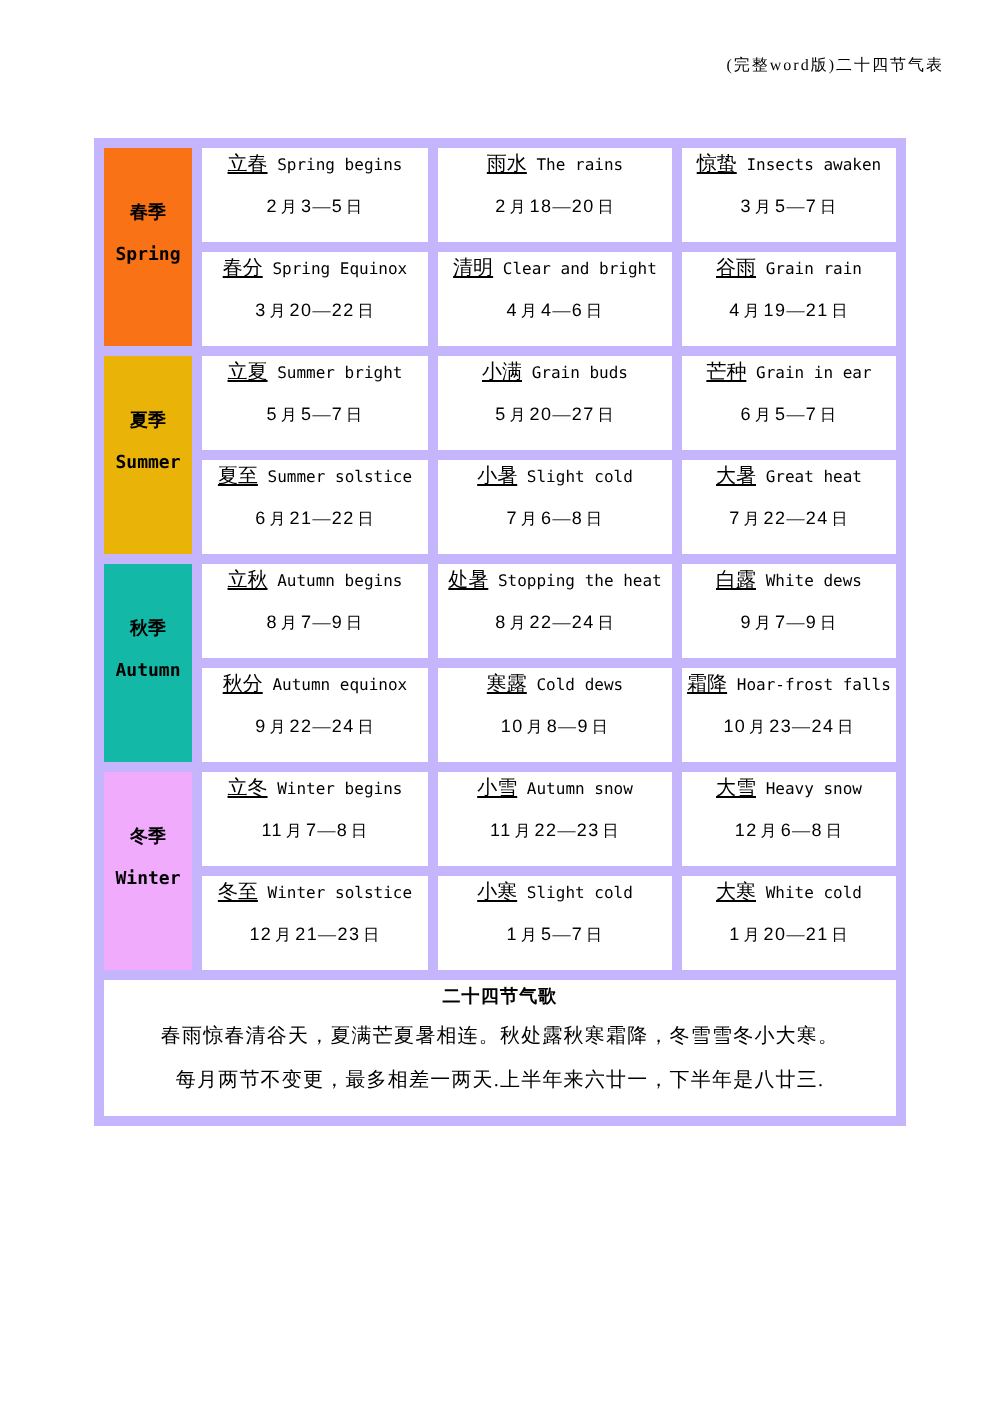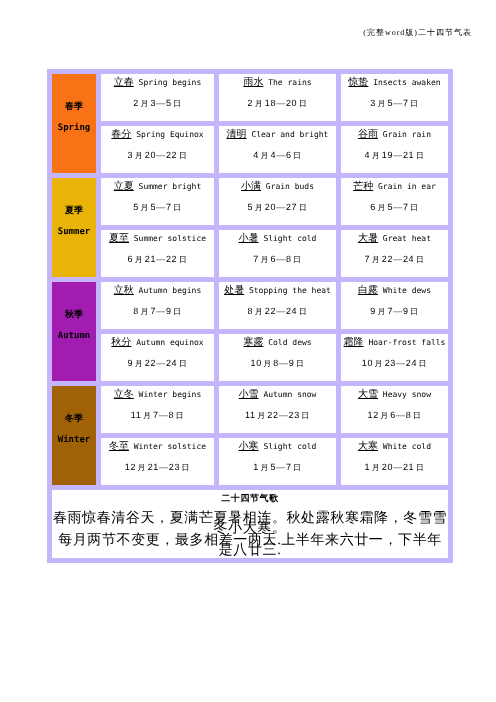--- a/index.html
+++ b/index.html
@@ -42,21 +42,21 @@
        letter-spacing:0.7px;word-spacing:-1.8px;}
   .term-date .cjk{font-size:8px;}
   .term-date .dash{font-family:"Liberation Serif",serif;font-size:9px;}
 
   td.song{height:68px;text-align:center;vertical-align:top;padding:0;
        position:relative;text-decoration:underline;}
   .song-heading{position:absolute;left:0;right:0;top:3px;
        font-family:"Liberation Serif",serif;font-size:9px;line-height:10px;
        font-weight:bold;letter-spacing:0.6px;}
   .song-line{position:absolute;left:0;right:0;
-       font-family:"Liberation Serif",serif;font-size:14px;line-height:10px;
+       font-family:"Liberation Serif",serif;font-size:10px;line-height:10px;
        letter-spacing:0.6px;}
   .song-line-1{top:24px;}
   .song-line-2{top:46px;}
 </style>
 </head>
 <body>
 
 <div class="page">
 
   <div class="watermark">(完整word版)二十四节气表</div>
@@ -128,21 +128,21 @@
       <td class="term">
         <div class="term-title"><span class="term-cn">小暑</span> <span class="term-en">Slight cold</span></div>
         <div class="term-date">7 <span class="cjk">月</span> 6<span class="dash">—</span>8 <span class="cjk">日</span></div>
       </td>
       <td class="term">
         <div class="term-title"><span class="term-cn">大暑</span> <span class="term-en">Great heat</span></div>
         <div class="term-date">7 <span class="cjk">月</span> 22<span class="dash">—</span>24 <span class="cjk">日</span></div>
       </td>
     </tr>
     <tr class="term-row">
-      <td class="season" rowspan="2" style="background:#a21caf">
+      <td class="season" rowspan="2" style="background:#14b8a6">
         <div class="season-cn">秋季</div>
         <div class="season-en">Autumn</div>
       </td>
       <td class="term">
         <div class="term-title"><span class="term-cn">立秋</span> <span class="term-en">Autumn begins</span></div>
         <div class="term-date">8 <span class="cjk">月</span> 7<span class="dash">—</span>9 <span class="cjk">日</span></div>
       </td>
       <td class="term">
         <div class="term-title"><span class="term-cn">处暑</span> <span class="term-en">Stopping the heat</span></div>
         <div class="term-date">8 <span class="cjk">月</span> 22<span class="dash">—</span>24 <span class="cjk">日</span></div>
@@ -160,21 +160,21 @@
       <td class="term">
         <div class="term-title"><span class="term-cn">寒露</span> <span class="term-en">Cold dews</span></div>
         <div class="term-date">10 <span class="cjk">月</span> 8<span class="dash">—</span>9 <span class="cjk">日</span></div>
       </td>
       <td class="term">
         <div class="term-title"><span class="term-cn">霜降</span> <span class="term-en">Hoar-frost falls</span></div>
         <div class="term-date">10 <span class="cjk">月</span> 23<span class="dash">—</span>24 <span class="cjk">日</span></div>
       </td>
     </tr>
     <tr class="term-row">
-      <td class="season" rowspan="2" style="background:#a16207">
+      <td class="season" rowspan="2" style="background:#f0abfc">
         <div class="season-cn">冬季</div>
         <div class="season-en">Winter</div>
       </td>
       <td class="term">
         <div class="term-title"><span class="term-cn">立冬</span> <span class="term-en">Winter begins</span></div>
         <div class="term-date">11 <span class="cjk">月</span> 7<span class="dash">—</span>8 <span class="cjk">日</span></div>
       </td>
       <td class="term">
         <div class="term-title"><span class="term-cn">小雪</span> <span class="term-en">Autumn snow</span></div>
         <div class="term-date">11 <span class="cjk">月</span> 22<span class="dash">—</span>23 <span class="cjk">日</span></div>

